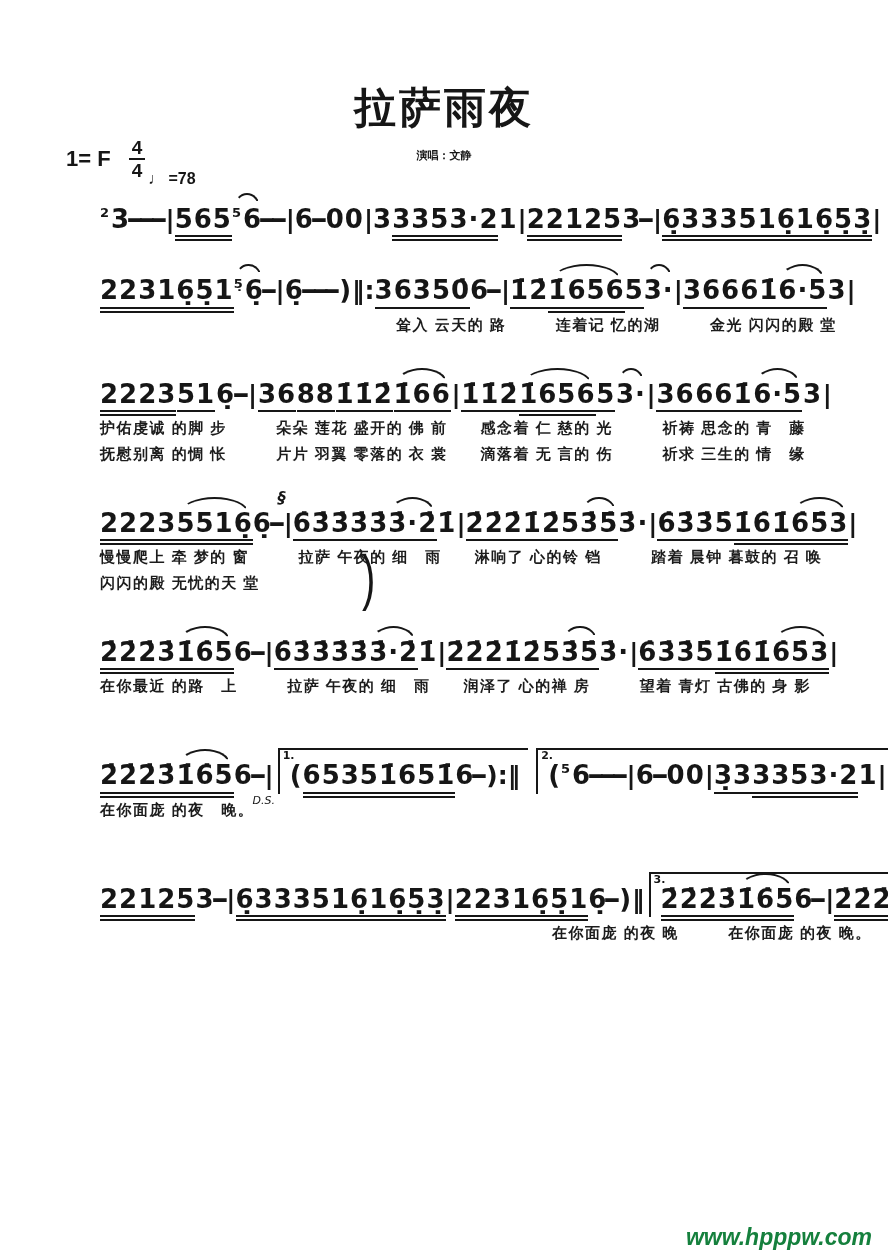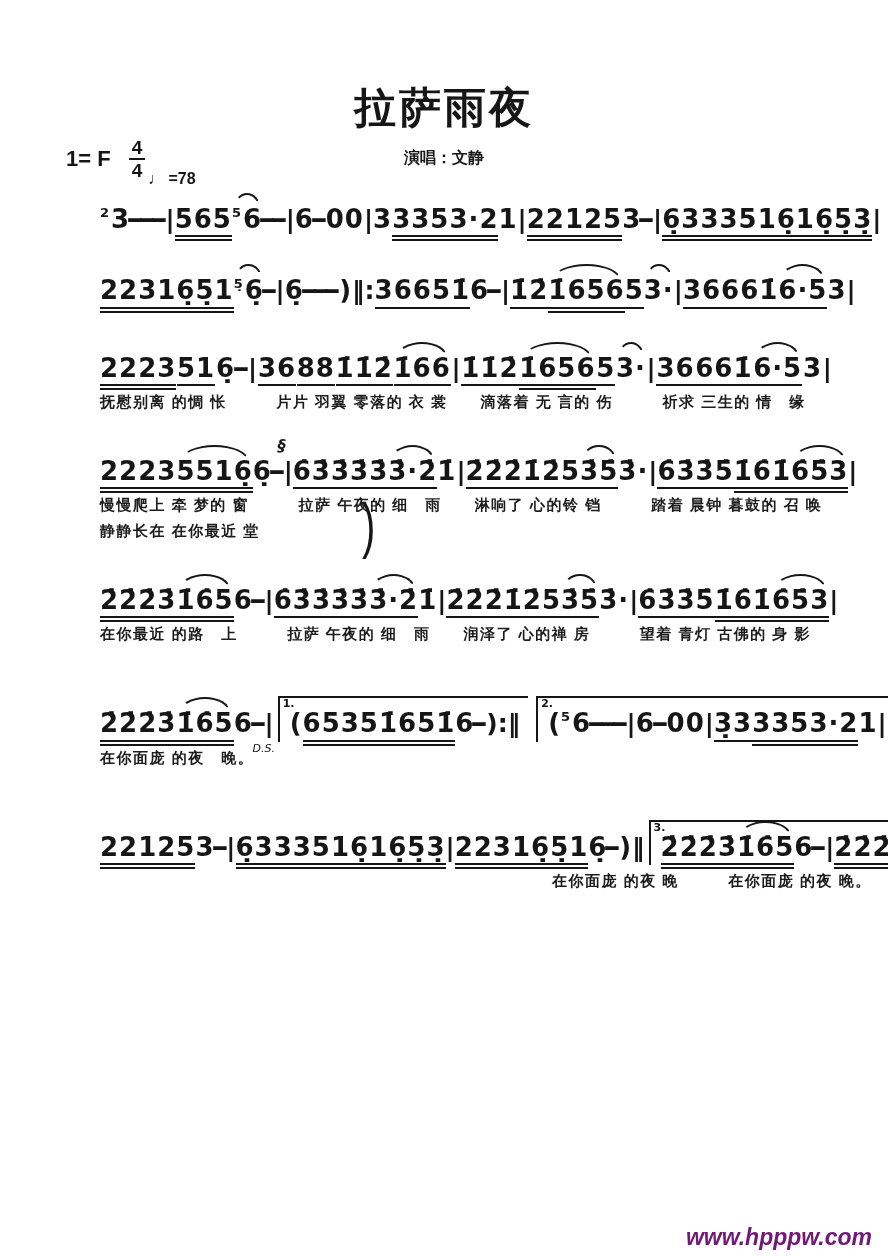--- a/index.html
+++ b/index.html
@@ -2,21 +2,21 @@
 <html><head>
 <meta charset="utf-8">
 <style>
   html,body{margin:0;padding:0;background:#ffffff;}
   .page{position:relative;width:888px;height:1257px;background:#ffffff;overflow:hidden;
         font-family:"Liberation Sans","DejaVu Sans",sans-serif;color:#161616;}
   
   .header{position:relative;height:192px;}
   .title{position:absolute;top:80px;left:0;right:0;text-align:center;
          font-size:42px;font-weight:bold;letter-spacing:3px;}
-  .performer{position:absolute;top:148px;left:0;right:0;text-align:center;font-size:16px;font-weight:bold;}
+  .performer{position:absolute;top:148px;left:0;right:0;text-align:center;font-size:11px;font-weight:bold;}
   .credits{position:absolute;top:110px;right:60px;text-align:right;font-size:14.5px;line-height:22px;font-weight:bold;}
   .keysig{position:absolute;top:138px;left:66px;display:flex;align-items:center;gap:18px;
           font-size:22px;font-weight:bold;}
   .frac{display:inline-block;text-align:center;font-size:19px;line-height:1.02;}
   .frac .top{display:block;border-bottom:2px solid #161616;padding:0 3px 1px;}
   .frac .bot{display:block;padding-top:1px;}
   .tempo{position:absolute;top:170px;left:148px;font-size:16px;font-weight:bold;}
   
   #systems{padding:0 56px 0 100px;}
   .system{position:relative;}
@@ -46,21 +46,21 @@
          padding:12px 8px 0 10px;margin:0 4px;}
   .volta-label{position:absolute;top:0px;left:3px;font-size:11px;font-weight:bold;letter-spacing:0;}
   .lyric-line{font-size:15px;color:#1c1c1c;white-space:pre;letter-spacing:1.5px;
               margin-top:7px;font-weight:bold;}
   .sys-2 .lyric-line{padding-left:296px;}
   .sys-7 .lyric-line{padding-left:452px;}
   .verse-brace{position:absolute;left:262px;top:46px;font-size:40px;font-weight:normal;
                transform:scaleY(1.55);transform-origin:top;}
   
   .watermark{position:absolute;right:16px;bottom:6px;font-size:23px;font-weight:bold;
-             font-style:italic;color:#701a75;letter-spacing:0;}
+             font-style:italic;color:#15803d;letter-spacing:0;}
 </style>
 </head>
 <body>
 
 <div class="page">
   <div class="header">
     <div class="title">拉萨雨夜</div>
     <div class="performer">演唱：文静</div>
     <div class="keysig">
       <span>1= F</span>
@@ -114,35 +114,36 @@
           <span class="tok arc"><span class="grace">5̣</span><span>6̣</span></span>
           <span class="tok dash"><span>-</span></span>
           <span class="tok bar"><span>|</span></span>
           <span class="tok"><span>6̣</span></span>
           <span class="tok dash"><span>-</span></span>
           <span class="tok dash"><span>-</span></span>
           <span class="tok dash"><span>-</span></span>
           <span class="tok paren"><span>)</span></span>
           <span class="tok bar"><span>‖:</span></span>
           <span class="tok u1"><span>36</span></span>
-          <span class="tok u1"><span>651̇</span></span>
+          <span class="tok u1"><span>350̇</span></span>
           <span class="tok"><span>6</span></span>
           <span class="tok dash"><span>-</span></span>
           <span class="tok bar"><span>|</span></span>
           <span class="tok u1"><span>1̇2̇</span></span>
           <span class="tok u2 arc"><span>1̇656</span></span>
           <span class="tok u1"><span>5</span></span>
           <span class="tok arc"><span>3·</span></span>
           <span class="tok bar"><span>|</span></span>
           <span class="tok u1"><span>36</span></span>
           <span class="tok u1"><span>661̇</span></span>
           <span class="tok u1 arc"><span>6·5</span></span>
           <span class="tok"><span>3</span></span>
           <span class="tok bar"><span>|</span></span>
         </div>
+        <div class="lyric-line">耸入 云天的 路　　　连着记 忆的湖　　　金光 闪闪的殿 堂</div>
       </div>
       <div class="system sys-3">
         <div class="music-line">
           <span class="tok u2"><span>2223</span></span>
           <span class="tok u1"><span>51</span></span>
           <span class="tok"><span>6̣</span></span>
           <span class="tok dash"><span>-</span></span>
           <span class="tok bar"><span>|</span></span>
           <span class="tok u1"><span>36</span></span>
           <span class="tok u1"><span>88</span></span>
@@ -153,20 +154,21 @@
           <span class="tok u2 arc"><span>1̇656</span></span>
           <span class="tok u1"><span>5</span></span>
           <span class="tok arc"><span>3·</span></span>
           <span class="tok bar"><span>|</span></span>
           <span class="tok u1"><span>36</span></span>
           <span class="tok u1"><span>661̇</span></span>
           <span class="tok u1 arc"><span>6·5</span></span>
           <span class="tok"><span>3</span></span>
           <span class="tok bar"><span>|</span></span>
         </div>
+        <div class="lyric-line">护佑虔诚 的脚 步　　　朵朵 莲花 盛开的 佛 前　　感念着 仁 慈的 光　　　祈祷 思念的 青　藤</div>
         <div class="lyric-line">抚慰别离 的惆 怅　　　片片 羽翼 零落的 衣 裳　　滴落着 无 言的 伤　　　祈求 三生的 情　缘</div>
       </div>
       <div class="system sys-4">
         <div class="music-line">
           <span class="tok u2"><span>2223</span></span>
           <span class="tok u2 arc"><span>5516̣</span></span>
           <span class="tok"><span>6̣</span></span>
           <span class="tok dash"><span>-</span></span>
           <span class="tok bar"><span>|</span><span class="sup">§</span></span>
           <span class="tok u1"><span>6̇3̇</span></span>
@@ -179,21 +181,21 @@
           <span class="tok u1 arc"><span>3̇5̇</span></span>
           <span class="tok"><span>3̇·</span></span>
           <span class="tok bar"><span>|</span></span>
           <span class="tok u1"><span>6̇3̇</span></span>
           <span class="tok u1"><span>3̇5̇</span></span>
           <span class="tok u2"><span>1̇6̇1̇</span></span>
           <span class="tok u2 arc"><span>6̇5̇3</span></span>
           <span class="tok bar"><span>|</span></span>
         </div>
         <div class="lyric-line">慢慢爬上 牵 梦的 窗　　　拉萨 午夜的 细　雨　　淋响了 心的铃 铛　　　踏着 晨钟 暮鼓的 召 唤</div>
-        <div class="lyric-line">静静长在 在你最近 堂</div>
+        <div class="lyric-line">闪闪的殿 无忧的天 堂</div>
         <span class="verse-brace">)</span>
       </div>
       <div class="system sys-5">
         <div class="music-line">
           <span class="tok u2"><span>2̇2̇2̇3̇</span></span>
           <span class="tok u2 arc"><span>1̇6̇5</span></span>
           <span class="tok"><span>6</span></span>
           <span class="tok dash"><span>-</span></span>
           <span class="tok bar"><span>|</span></span>
           <span class="tok u1"><span>6̇3̇</span></span>

